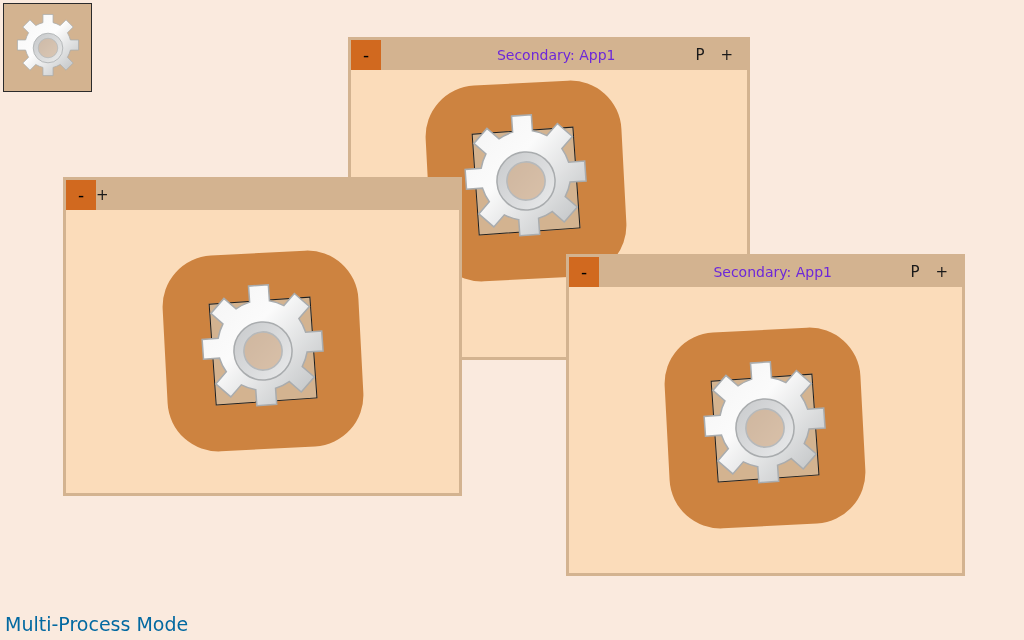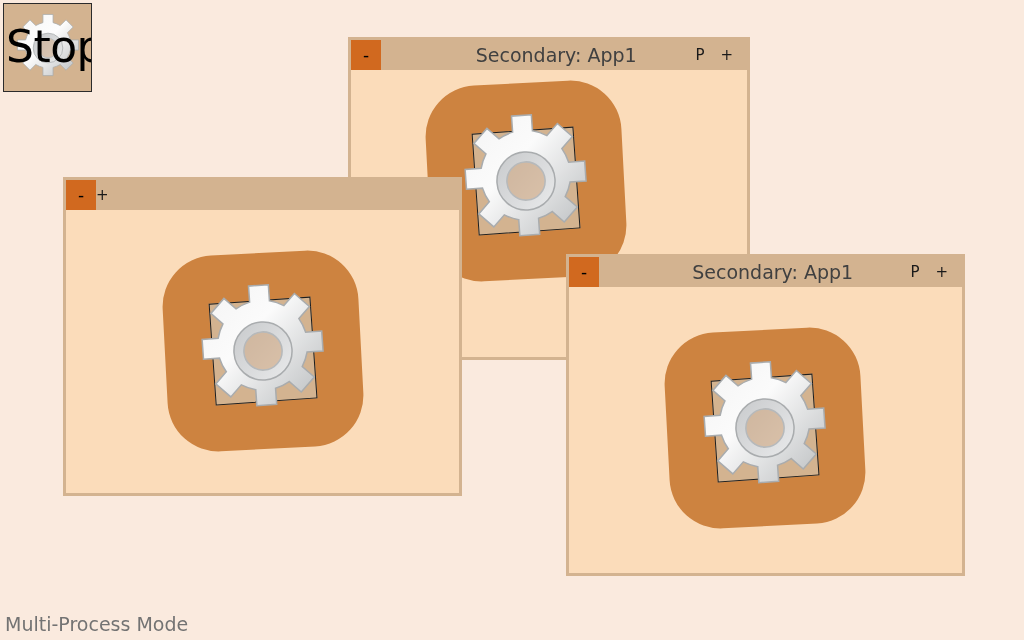--- a/index.html
+++ b/index.html
@@ -82,22 +82,22 @@
     color: #000;
     font-size: 17px;
     line-height: 1;
     flex: 0 0 auto;
   }
   .tb-title {
     flex: 1 1 auto;
     display: flex;
     align-items: center;
     justify-content: center;
-    font-size: 19px;
-    color: #404040;
+    font-size: 14px;
+    color: #6d28d9;
     white-space: nowrap;
     padding-left: 36px;
   }
   .tb-right {
     flex: 0 0 auto;
     display: flex;
     align-items: center;
     padding-right: 14px;
     gap: 16px;
   }
@@ -151,21 +151,21 @@
     width: 78%;
     height: 78%;
   }
 
   
   .status-text {
     position: absolute;
     left: 5px;
     bottom: 5px;
     font-size: 19px;
-    color: #737373;
+    color: #0369a1;
   }
 </style>
 </head>
 <body>
 
 <div id="desktop">
 
   <div class="window" id="win-sec-top" style="left:348px; top:37px; width:402px; height:323px; z-index:1;">
     <div class="titlebar">
       <div class="tb-min">-</div>
@@ -255,18 +255,17 @@
         <linearGradient id="sh1" x1="0" y1="0" x2="1" y2="1">
           <stop offset="0%" stop-color="#c6c8ca"></stop>
           <stop offset="100%" stop-color="#ebecec"></stop>
         </linearGradient>
       </defs>
       <path fill="url(#sg1)" stroke="#a9acae" stroke-width="1" d="M43.5,7 h13 v10.5 a34,34 0 0 1 9.2,3.8 l7.4,-7.4 l9.2,9.2 l-7.4,7.4 a34,34 0 0 1 3.8,9.2 h10.5 v13 h-10.5 a34,34 0 0 1 -3.8,9.2 l7.4,7.4 l-9.2,9.2 l-7.4,-7.4 a34,34 0 0 1 -9.2,3.8 v10.5 h-13 v-10.5 a34,34 0 0 1 -9.2,-3.8 l-7.4,7.4 l-9.2,-9.2 l7.4,-7.4 a34,34 0 0 1 -3.8,-9.2 h-10.5 v-13 h10.5 a34,34 0 0 1 3.8,-9.2 l-7.4,-7.4 l9.2,-9.2 l7.4,7.4 a34,34 0 0 1 9.2,-3.8 z"></path>
       <circle cx="50" cy="50" r="19" fill="url(#sh1)" stroke="#a9acae" stroke-width="1"></circle>
       <circle cx="50" cy="50" r="12.5" fill="#cfa277" opacity="0.45"></circle>
       <circle cx="50" cy="50" r="12.5" fill="none" stroke="#b6b9bb" stroke-width="1"></circle>
     </svg>
-    <div class="stop-label">Stop</div>
   </div>
 
   <div class="status-text">Multi-Process Mode</div>
 
 </div>
 
 </body></html>

